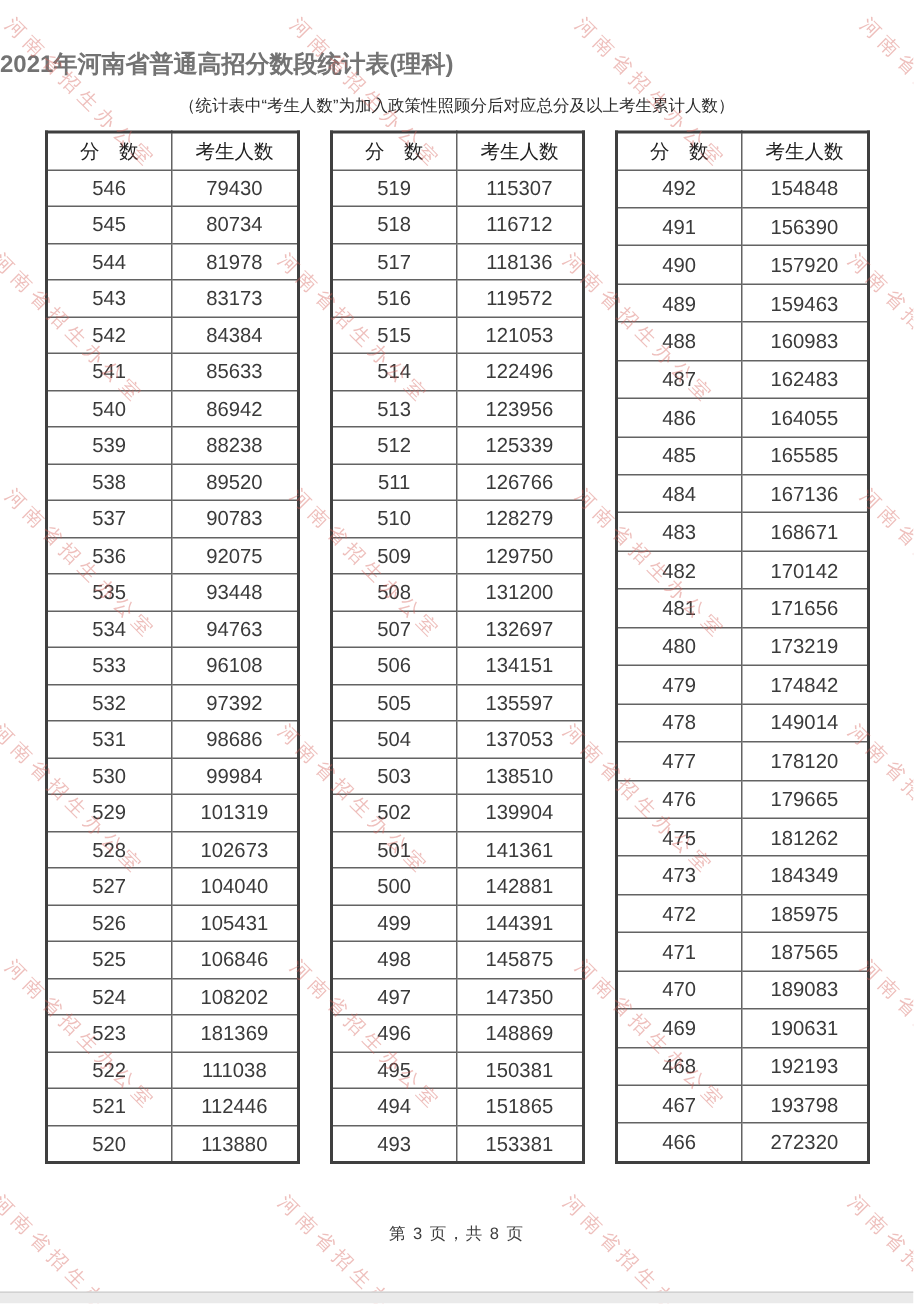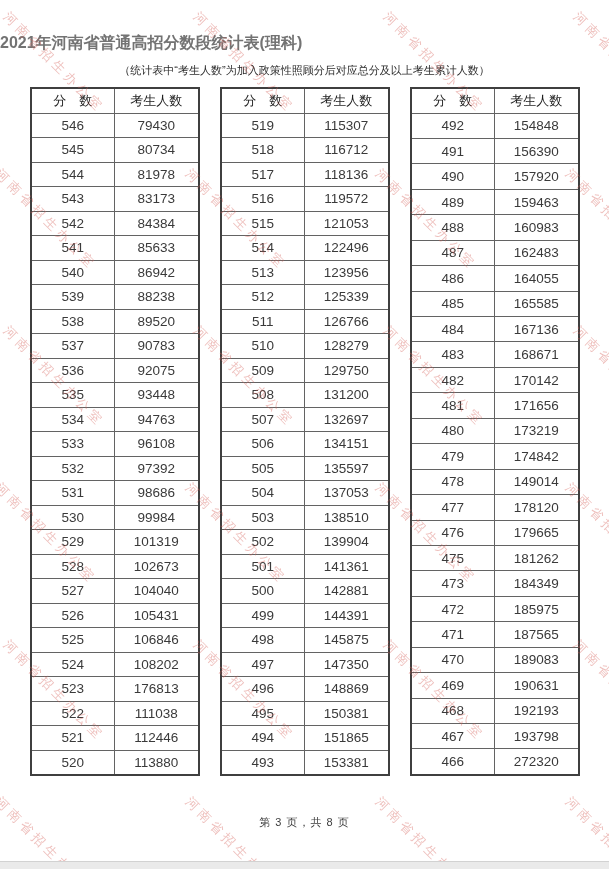--- a/index.html
+++ b/index.html
@@ -182,21 +182,21 @@
         <tr>
           <td>525</td>
           <td>106846</td>
         </tr>
         <tr>
           <td>524</td>
           <td>108202</td>
         </tr>
         <tr>
           <td>523</td>
-          <td>176813</td>
+          <td>181369</td>
         </tr>
         <tr>
           <td>522</td>
           <td>111038</td>
         </tr>
         <tr>
           <td>521</td>
           <td>112446</td>
         </tr>
         <tr>

